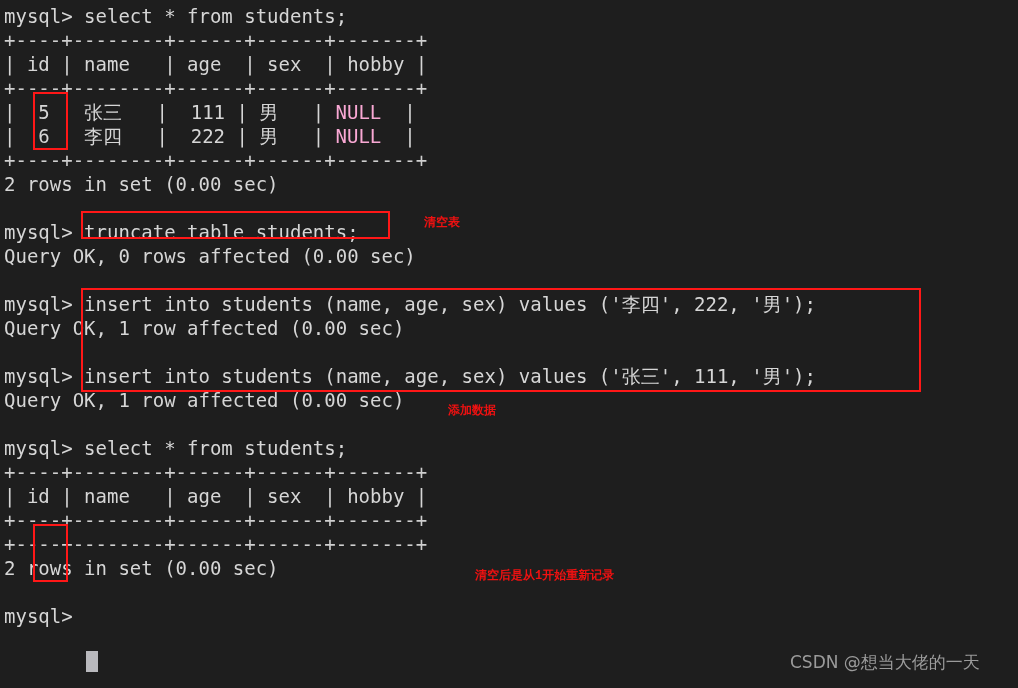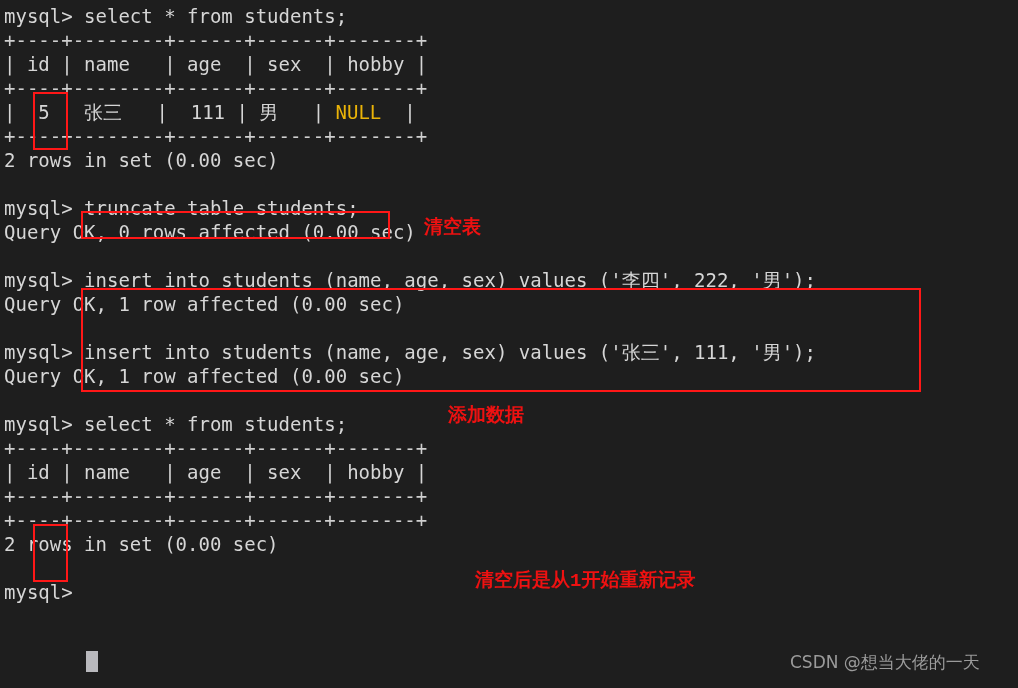--- a/index.html
+++ b/index.html
@@ -25,33 +25,33 @@
     font-family: "DejaVu Sans Mono", "Liberation Mono", monospace;
     font-size: 19px;
     line-height: 24px;
     color: #d6d6d6;
     white-space: pre;
     letter-spacing: 0px;
     height: 24px;
   }
   .line.blank { color: transparent; }
   .sep { color: #cfcfcf; }
-  .null { color: #eab308; }
+  .null { color: #f9a8d4; }
   
   .redbox {
     position: absolute;
     border: 2px solid #ff1717;
     box-sizing: border-box;
     pointer-events: none;
   }
   .redtext {
     position: absolute;
     color: #ee1111;
     font-family: "DejaVu Sans", "Liberation Sans", sans-serif;
-    font-size: 19px;
+    font-size: 12px;
     font-weight: bold;
     white-space: nowrap;
   }
   #cursor {
     position: absolute;
     background: #b9b9bd;
     width: 12px;
     height: 21px;
   }
   #watermark {
@@ -66,20 +66,21 @@
 <body>
 
 <div id="terminal">
 
   <div class="line">mysql&gt; select * from students;</div>
   <div class="line sep">+----+--------+------+------+-------+</div>
   <div class="line">| id | name   | age  | sex  | hobby |</div>
   <div class="line sep">+----+--------+------+------+-------+</div>
 
   <div class="line"><span>|  5 | 张三   |  111 | 男   | </span><span class="null">NULL</span><span>  |</span></div>
+  <div class="line"><span>|  6 | 李四   |  222 | 男   | </span><span class="null">NULL</span><span>  |</span></div>
 
   <div class="line sep">+----+--------+------+------+-------+</div>
   <div class="line">2 rows in set (0.00 sec)</div>
   <div class="line blank">&nbsp;</div>
 
   <div class="line">mysql&gt; truncate table students;</div>
   <div class="line">Query OK, 0 rows affected (0.00 sec)</div>
   <div class="line blank">&nbsp;</div>
 
   <div class="line">mysql&gt; insert into students (name, age, sex) values ('李四', 222, '男');</div>

